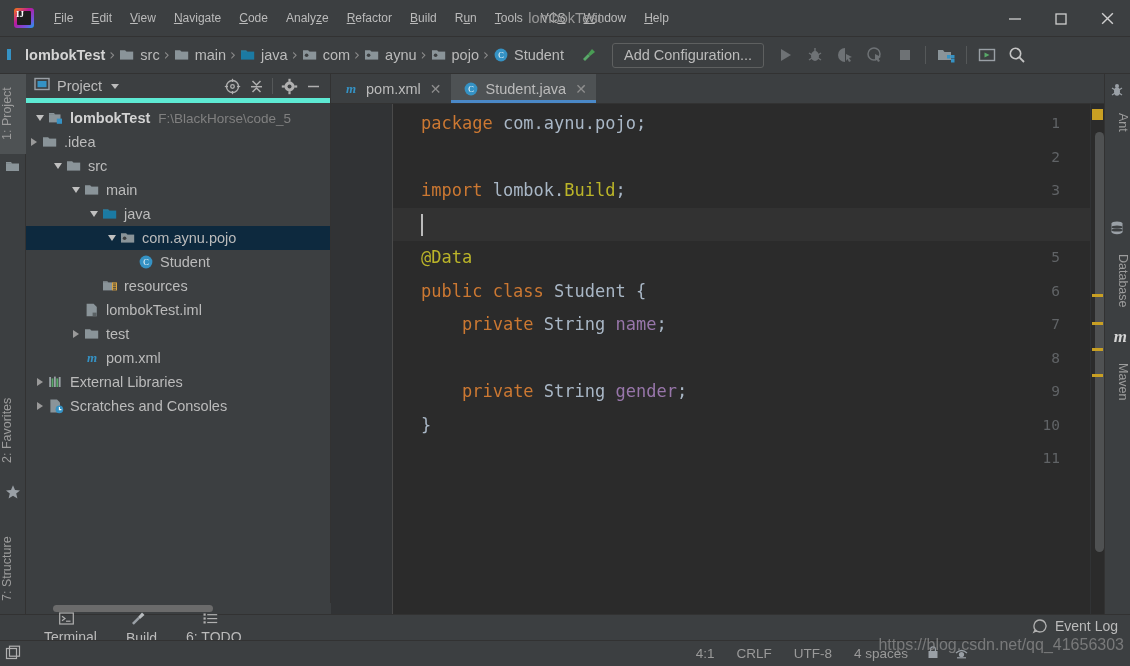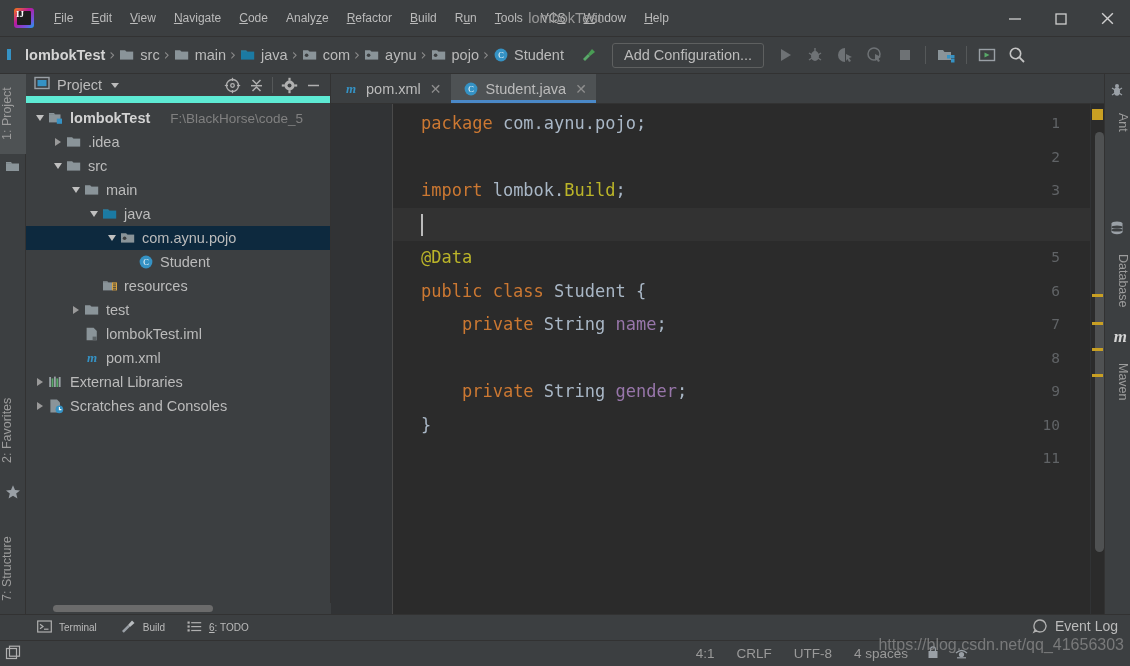--- a/index.html
+++ b/index.html
@@ -107,21 +107,21 @@
   }
 
   
   .projpanel {
     position: absolute; left: 26px; top: 74px; width: 305px; bottom: 52px;
     background: #3c3f41; border-right: 1px solid #323232;
     display: flex; flex-direction: column;
   }
   .proj-header {
     height: 29px; display: flex; align-items: center; flex: none;
-    padding-left: 8px; border-bottom: 7px solid #5eead4;
+    padding-left: 8px; border-bottom: 5px solid #5eead4;
   }
   .proj-header .ttl { color: #bbbbbb; font-size: 14.5px; margin-left: 7px; }
   .caret-dn {
     width: 0; height: 0; border-left: 4.5px solid transparent;
     border-right: 4.5px solid transparent; border-top: 5px solid #bbbbbb;
     margin-left: 9px;
   }
   .proj-hdr-icons { margin-left: auto; display: flex; align-items: center; padding-right: 5px; }
   .hicon { width: 24px; height: 24px; display: flex; align-items: center; justify-content: center; }
 
@@ -131,21 +131,21 @@
     color: #bbbbbb; font-size: 14.5px;
   }
   .trow.sel { background: #0d293e; }
   .trow .arrow {
     width: 16px; height: 24px; display: flex; align-items: center; justify-content: center;
     flex: none;
   }
   .trow .ticon { width: 17px; height: 16px; flex: none; display:flex; align-items:center; }
   .trow .tlabel { margin-left: 5px; }
   .trow .tlabel.bold { font-weight: bold; color: #d2d2d2; }
-  .trow .tsub { margin-left: 20px; color: #808080; font-size: 13.5px; }
+  .trow .tsub { margin-left: 8px; color: #808080; font-size: 13.5px; }
 
   
   .tri-r { width:0;height:0;border-top:4.5px solid transparent;border-bottom:4.5px solid transparent;border-left:6px solid #9a9a9a; }
   .tri-d { width:0;height:0;border-left:4.5px solid transparent;border-right:4.5px solid transparent;border-top:6px solid #c0c0c0; }
 
   .proj-hscroll {
     position: absolute; left: 26px; bottom: 52px; width: 305px; height: 11px;
     background: #3c3f41;
   }
   .proj-hscroll .thumb {
@@ -216,21 +216,21 @@
   .errstripe-div {
     position: absolute; right: 13px; top: 0; bottom: 0; width: 1px; background: #313335;
   }
 
   
   .bottombar {
     position: absolute; left: 0; bottom: 26px; width: 1130px; height: 26px;
     background: #3c3f41; border-top: 1px solid #323232;
     display: flex; align-items: center;
   }
-  .bbtn { display: flex; align-items: center; padding: 0 11px; color: #bbbbbb; font-size: 10px; }
+  .bbtn { display: flex; align-items: center; padding: 0 11px; color: #bbbbbb; font-size: 14px; flex-direction: column; }
   .bbtn .blbl { margin-left: 7px; }
   .bbtn .u { text-decoration: underline; }
   .evlog { margin-left: auto; display: flex; align-items: flex-start; padding-right: 12px; color: #bbbbbb; font-size: 14px; }
   .evlog .blbl { margin-left: 7px; }
 
   .statusbar {
     position: absolute; left: 0; bottom: 0; width: 984px; height: 26px;
     background: #3c3f41; border-top: 1px solid #323232;
     display: flex; align-items: center; color: #9a9a9a; font-size: 13.5px;
   }
@@ -569,21 +569,21 @@
               <svg width="17" height="16" viewBox="0 0 17 16">
                 <path d="M1 3 h5 l1.3 1.8 H1 Z" fill="#8a9499"></path>
                 <path d="M1 4.4 h11.5 v8 H1 Z" fill="#8a9499"></path>
                 <rect x="8.8" y="8.6" width="5.2" height="5.2" fill="#3592c4"></rect>
               </svg>
             </span>
           </span>
           <span class="tlabel bold">lombokTest</span>
           <span class="tsub">F:\BlackHorse\code_5</span>
         </div>
-        <div class="trow" style="padding-left: 24px;">
+        <div class="trow" style="">
           <span class="arrow">
             <span class="tri-r"></span>
           </span>
           <span class="ticon">
             <span style="display: inline-flex;">
               <svg width="16" height="16" viewBox="0 0 16 16">
                 <path d="M1 3.2 h5.2 l1.3 1.9 H1 Z" fill="#8a9499"></path>
                 <path d="M1 4.6 h13.2 v8 H1 Z" fill="#8a9499"></path>
               </svg>
             </span>
@@ -670,44 +670,44 @@
                 <line x1="11" y1="6" x2="14" y2="6" stroke="#3c3f41" stroke-width="0.9"></line>
                 <line x1="11" y1="7.8" x2="14" y2="7.8" stroke="#3c3f41" stroke-width="0.9"></line>
                 <line x1="11" y1="9.6" x2="14" y2="9.6" stroke="#3c3f41" stroke-width="0.9"></line>
                 <line x1="11" y1="11.2" x2="14" y2="11.2" stroke="#3c3f41" stroke-width="0.9"></line>
               </svg>
             </span>
           </span>
           <span class="tlabel">resources</span>
         </div>
         <div class="trow" style="padding-left: 42px;">
+          <span class="arrow"></span>
+          <span class="ticon">
+            <span style="display: inline-flex;">
+              <svg width="16" height="16" viewBox="0 0 16 16">
+                <path d="M2.6 1.8 h7 l3.2 3.2 v9.2 h-10.2 Z" fill="#8a9499"></path>
+                <rect x="8.6" y="10.6" width="4" height="3.6" fill="#5a6164"></rect>
+              </svg>
+            </span>
+          </span>
+          <span class="tlabel">lombokTest.iml</span>
+        </div>
+        <div class="trow" style="padding-left: 42px;">
           <span class="arrow">
             <span class="tri-r"></span>
           </span>
           <span class="ticon">
             <span style="display: inline-flex;">
               <svg width="16" height="16" viewBox="0 0 16 16">
                 <path d="M1 3.2 h5.2 l1.3 1.9 H1 Z" fill="#8a9499"></path>
                 <path d="M1 4.6 h13.2 v8 H1 Z" fill="#8a9499"></path>
               </svg>
             </span>
           </span>
           <span class="tlabel">test</span>
-        </div>
-        <div class="trow" style="padding-left: 42px;">
-          <span class="arrow"></span>
-          <span class="ticon">
-            <span style="display: inline-flex;">
-              <svg width="16" height="16" viewBox="0 0 16 16">
-                <path d="M2.6 1.8 h7 l3.2 3.2 v9.2 h-10.2 Z" fill="#8a9499"></path>
-                <rect x="8.6" y="10.6" width="4" height="3.6" fill="#5a6164"></rect>
-              </svg>
-            </span>
-          </span>
-          <span class="tlabel">lombokTest.iml</span>
         </div>
         <div class="trow" style="padding-left: 42px;">
           <span class="arrow"></span>
           <span class="ticon">
             <span style="display: inline-flex;">
               <svg width="16" height="16" viewBox="0 0 16 16">
                 <text x="8" y="12.4" font-size="13" font-style="italic" font-weight="bold" font-family="Liberation Serif, serif" fill="#3592c4" text-anchor="middle">m</text>
               </svg>
             </span>
           </span>

